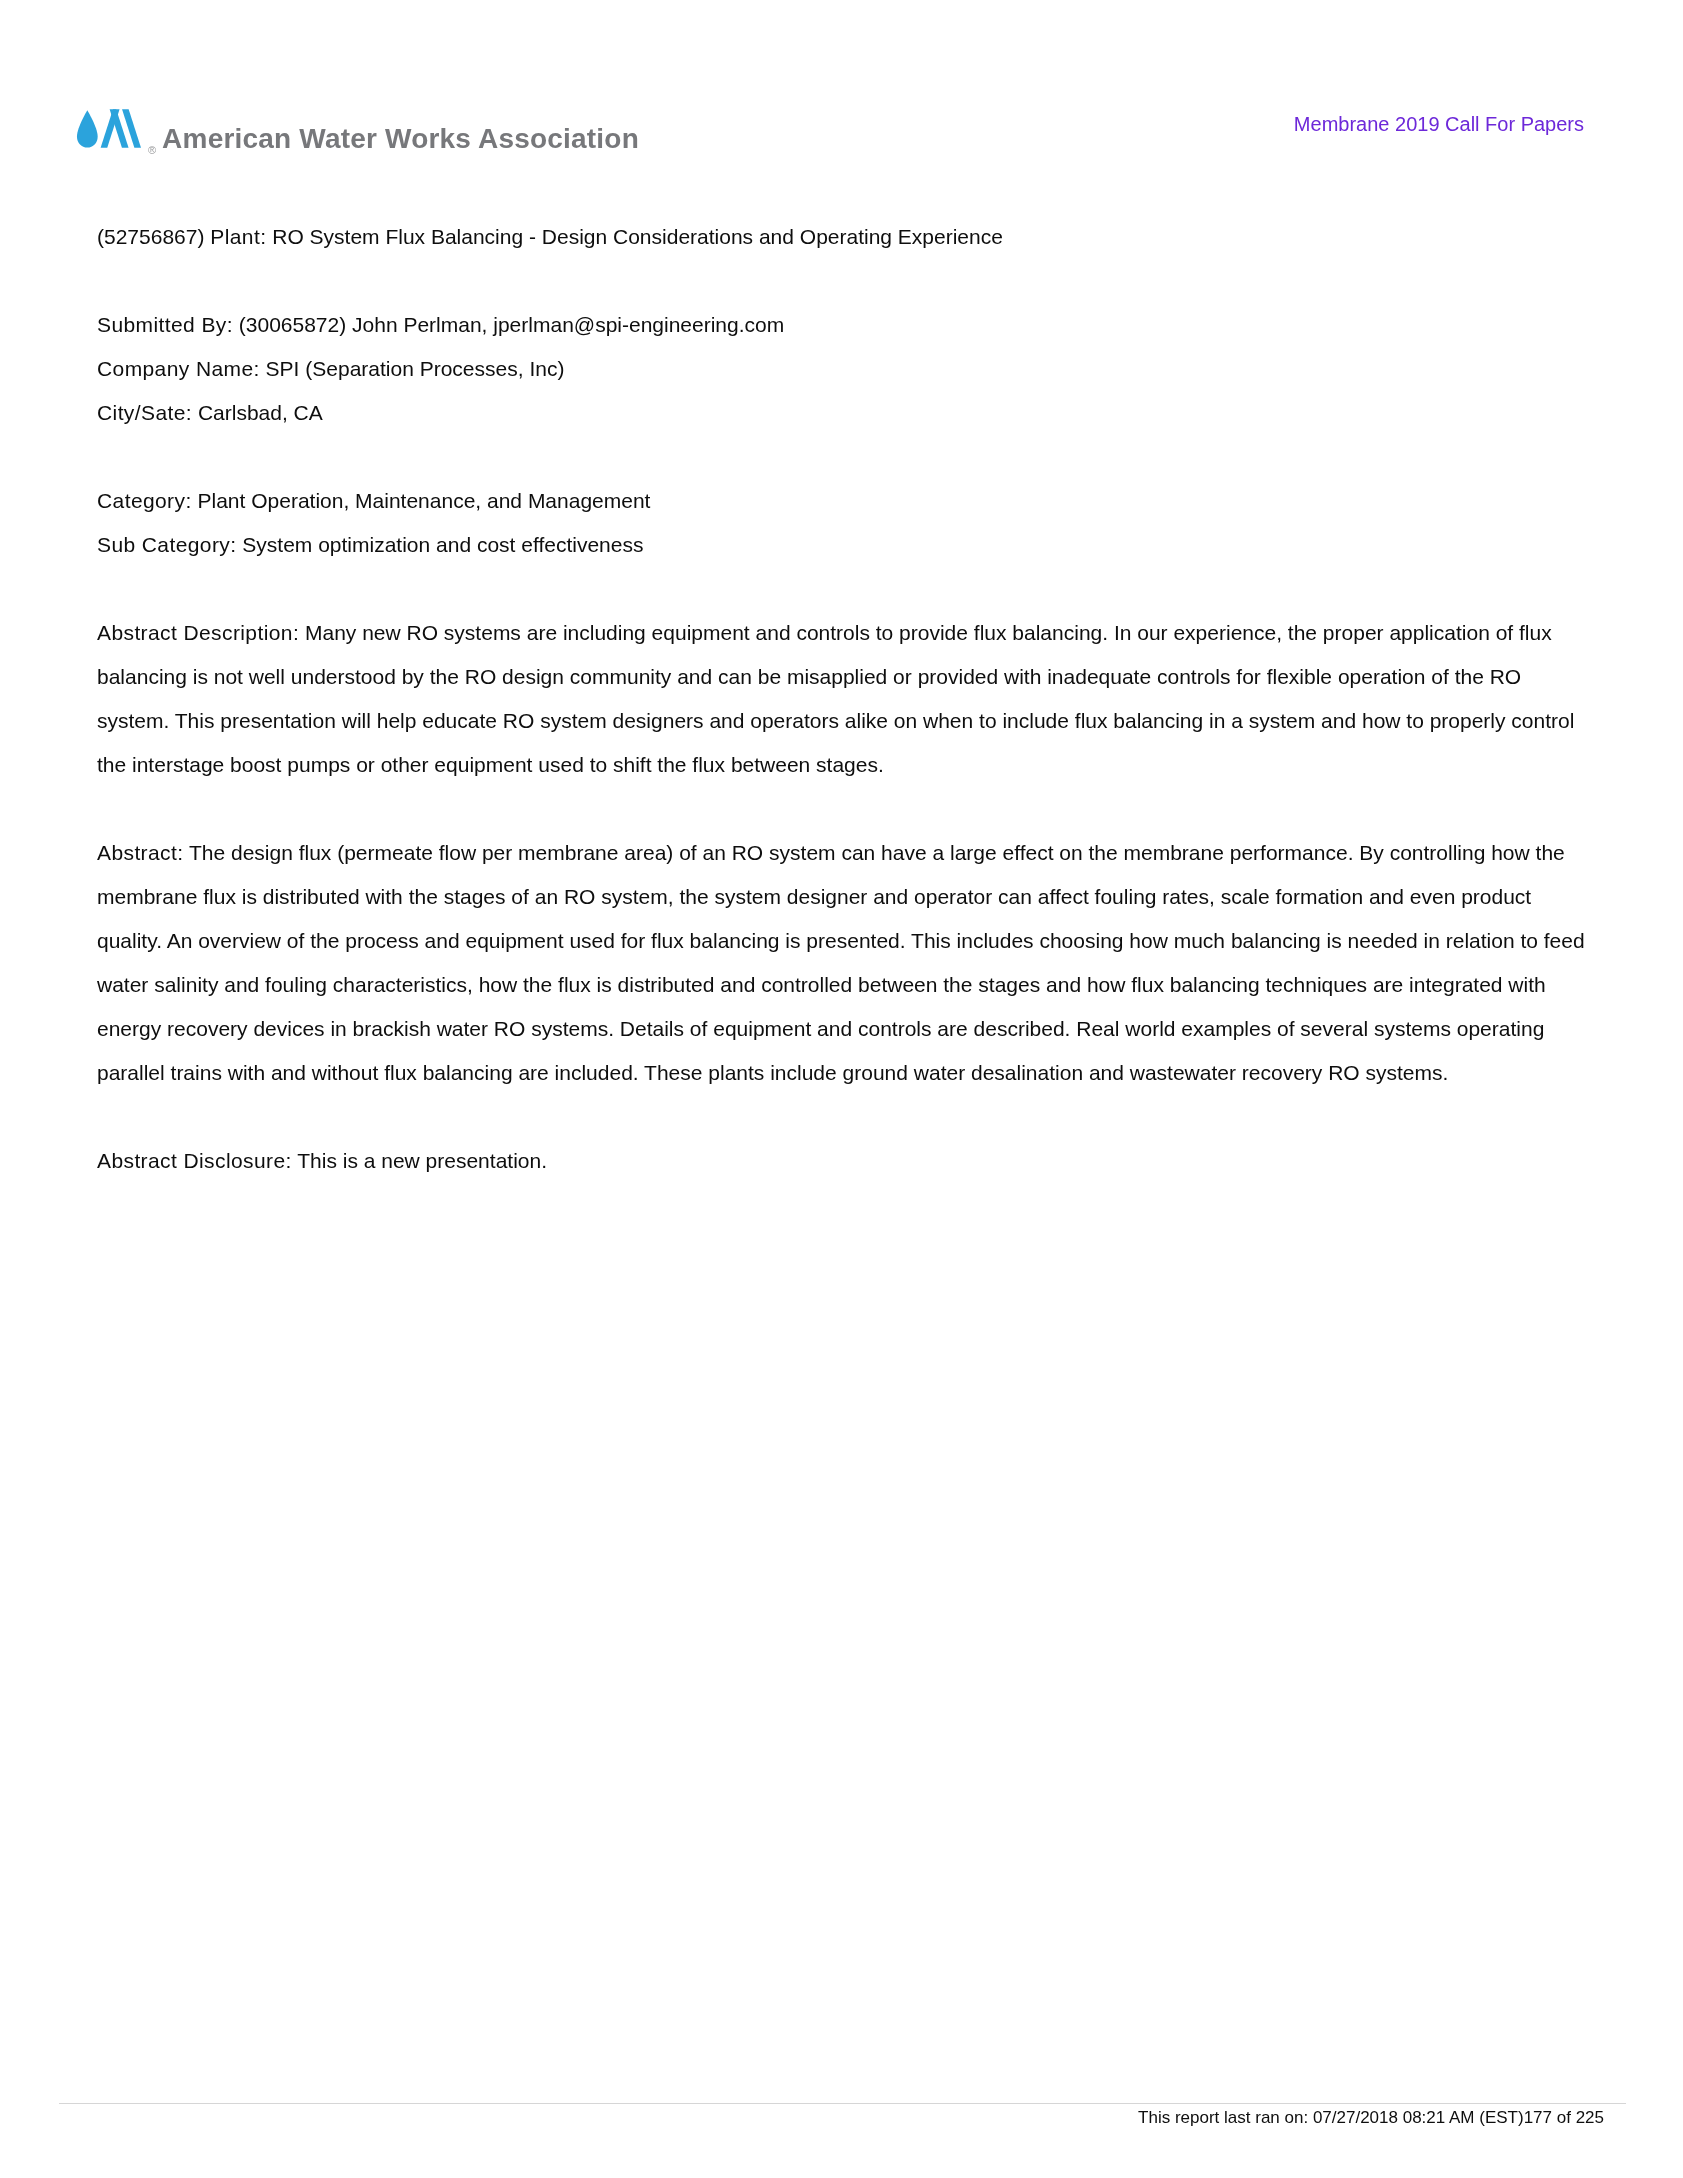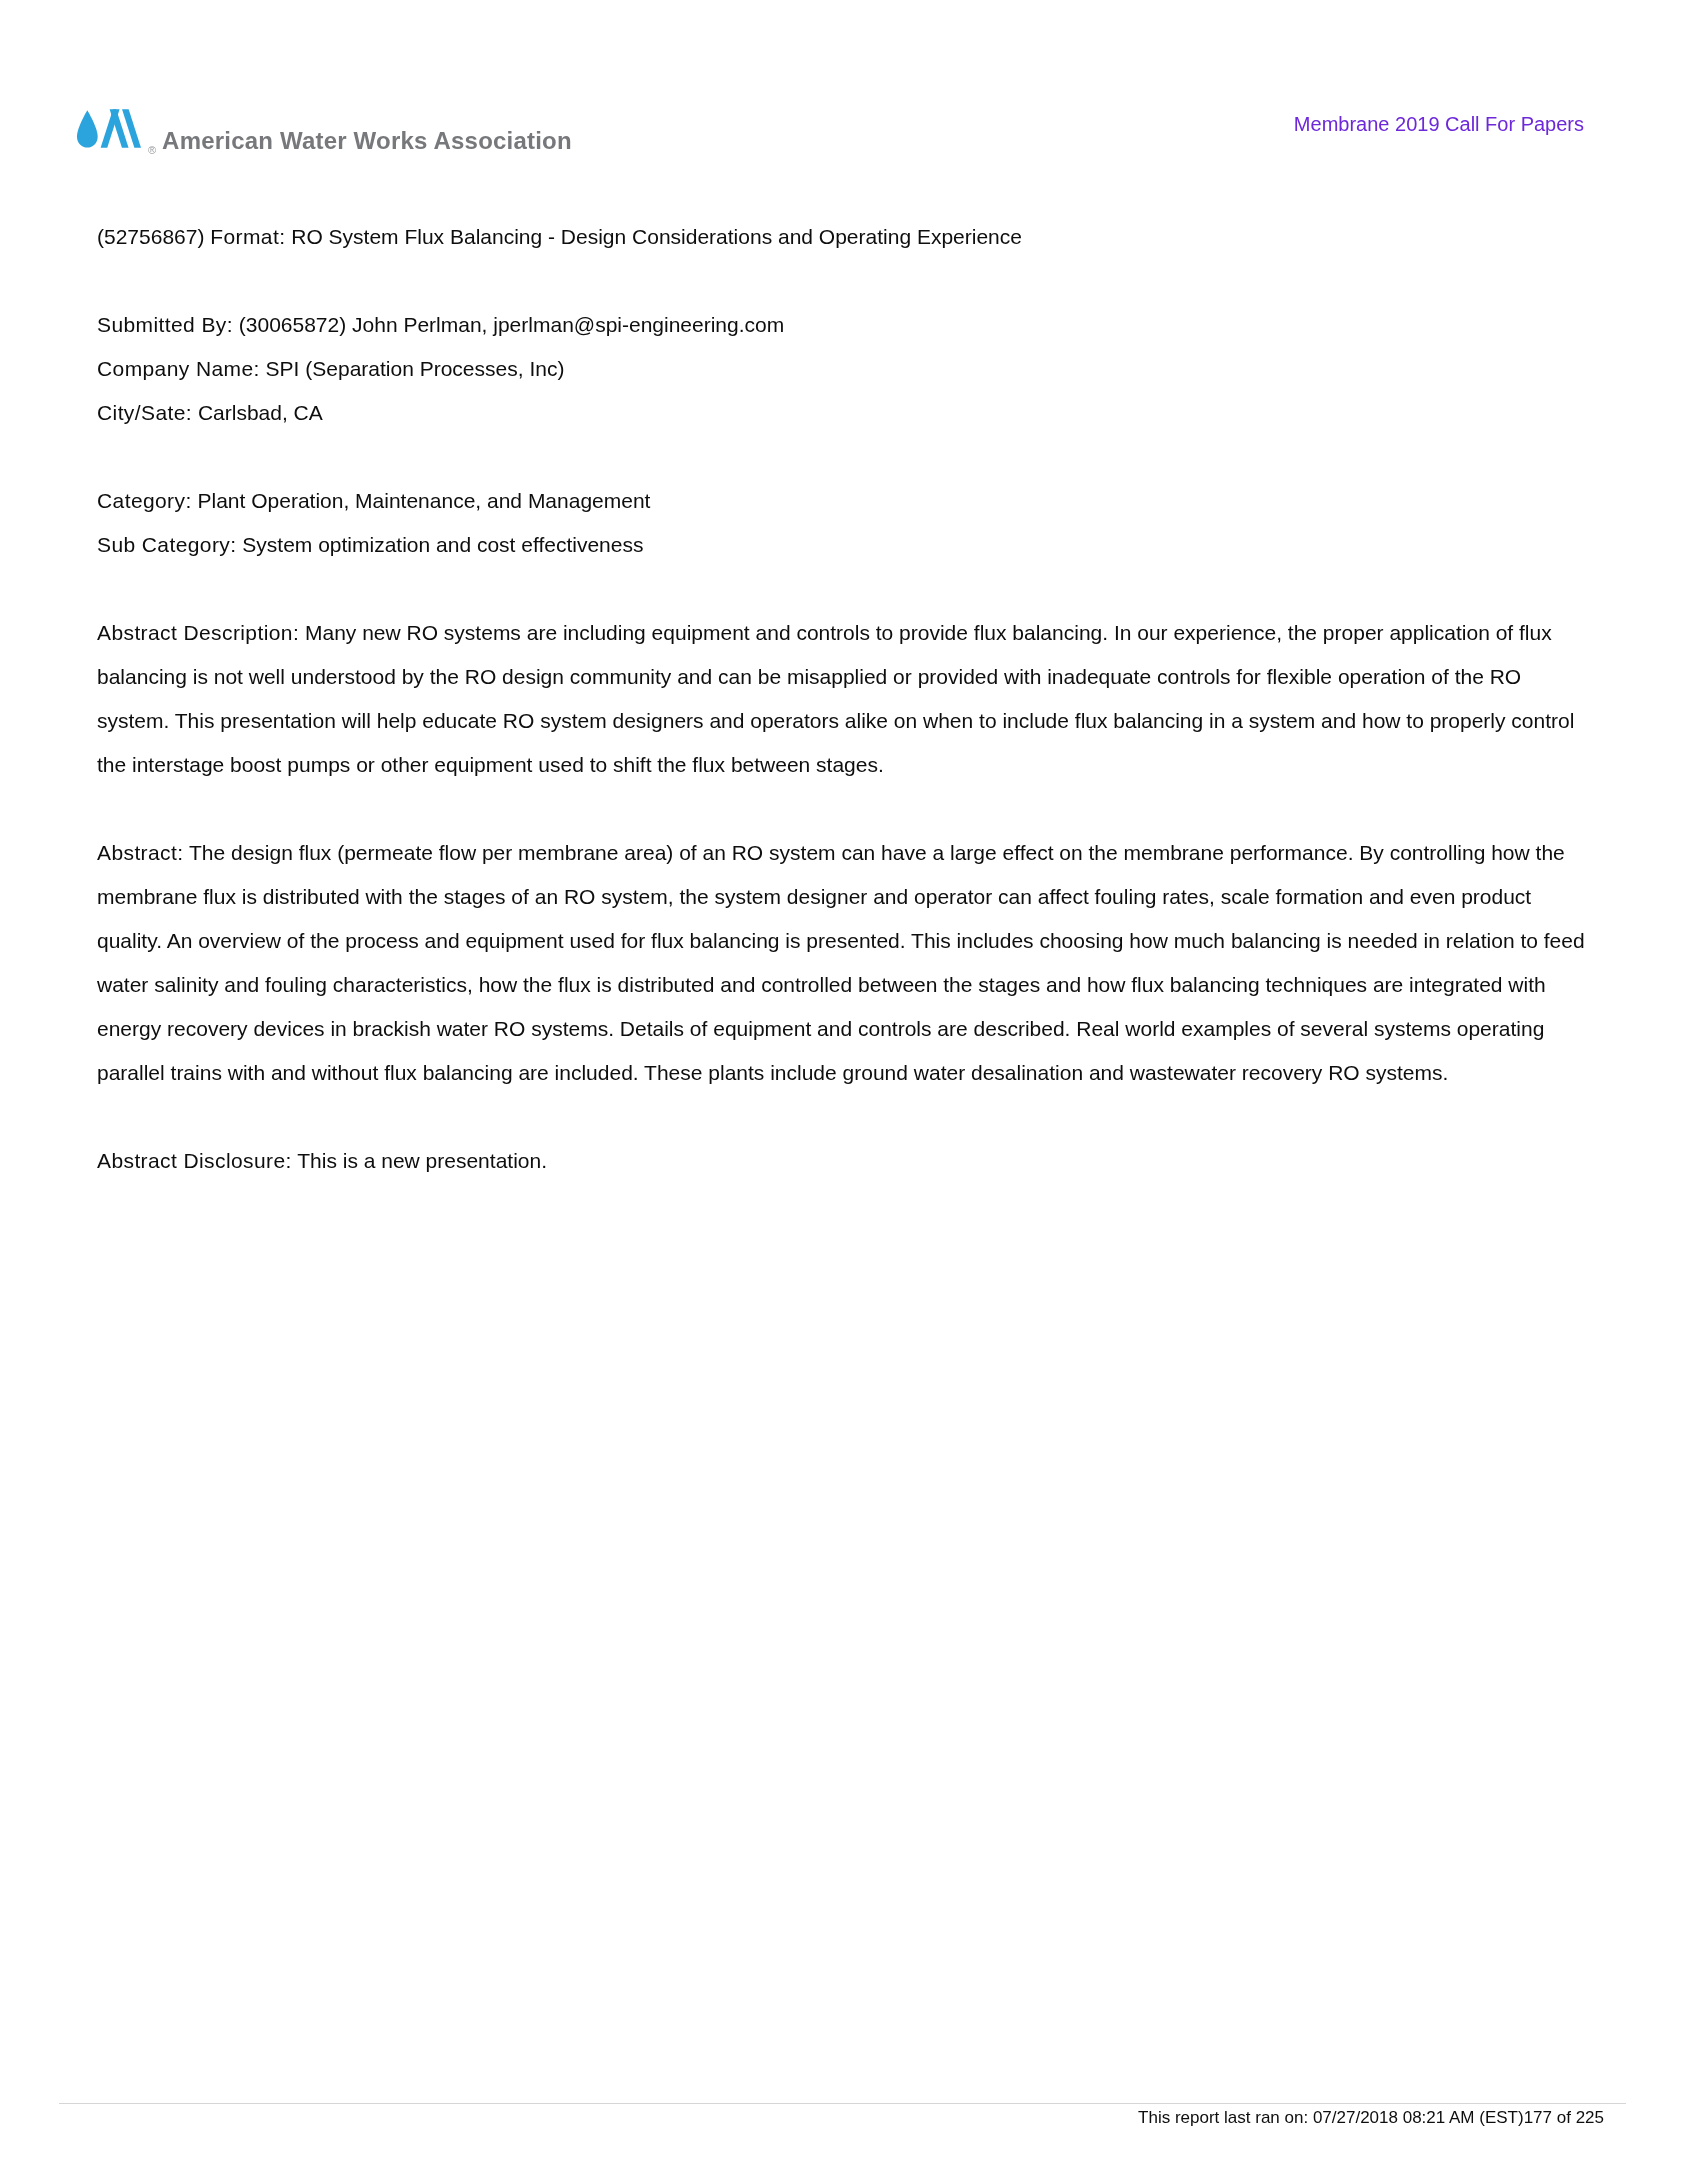--- a/index.html
+++ b/index.html
@@ -23,21 +23,21 @@
   }
   .logo svg { display: block; }
   .logo .reg {
     font-size: 11px;
     color: #9a9b9d;
     margin: 0 6px 1px 1px;
     line-height: 1;
   }
   .logo-text {
     color: #77787b;
-    font-size: 24px;
+    font-size: 28px;
     font-weight: 700;
     letter-spacing: 0.2px;
     line-height: 1;
     margin-bottom: 4px;
   }
   .header-right {
     position: absolute;
     top: 113px;
     right: 99px;
     font-size: 20px;
@@ -92,21 +92,21 @@
     <span class="reg">®</span>
     <span class="logo-text">American Water Works Association</span>
   </div>
   <div class="header-right">Membrane 2019 Call For Papers</div>
 
   <div class="content">
 
     <div class="block">
       <p>
         <span>(52756867)</span>
-        <span class="lbl">Format:</span>
+        <span class="lbl">Plant:</span>
         <span>RO System Flux Balancing - Design Considerations and Operating Experience</span>
       </p>
     </div>
 
     <div class="block">
       <p>
         <span class="lbl">Submitted By:</span>
         <span>(30065872) John Perlman, jperlman@spi-engineering.com</span>
       </p>
       <p>

